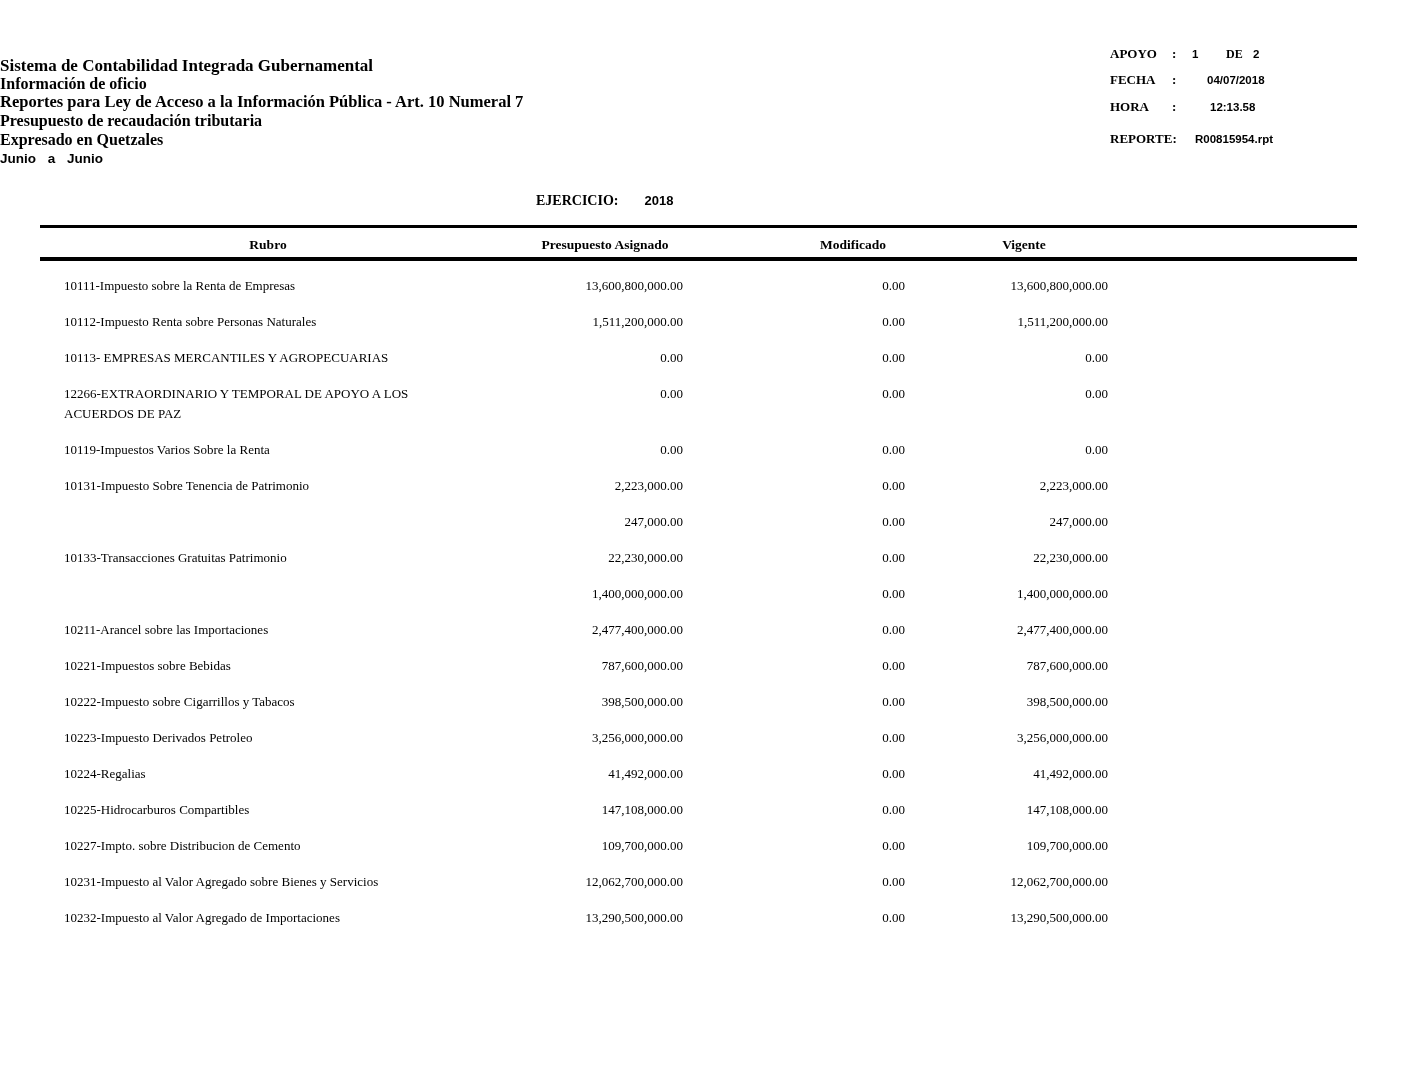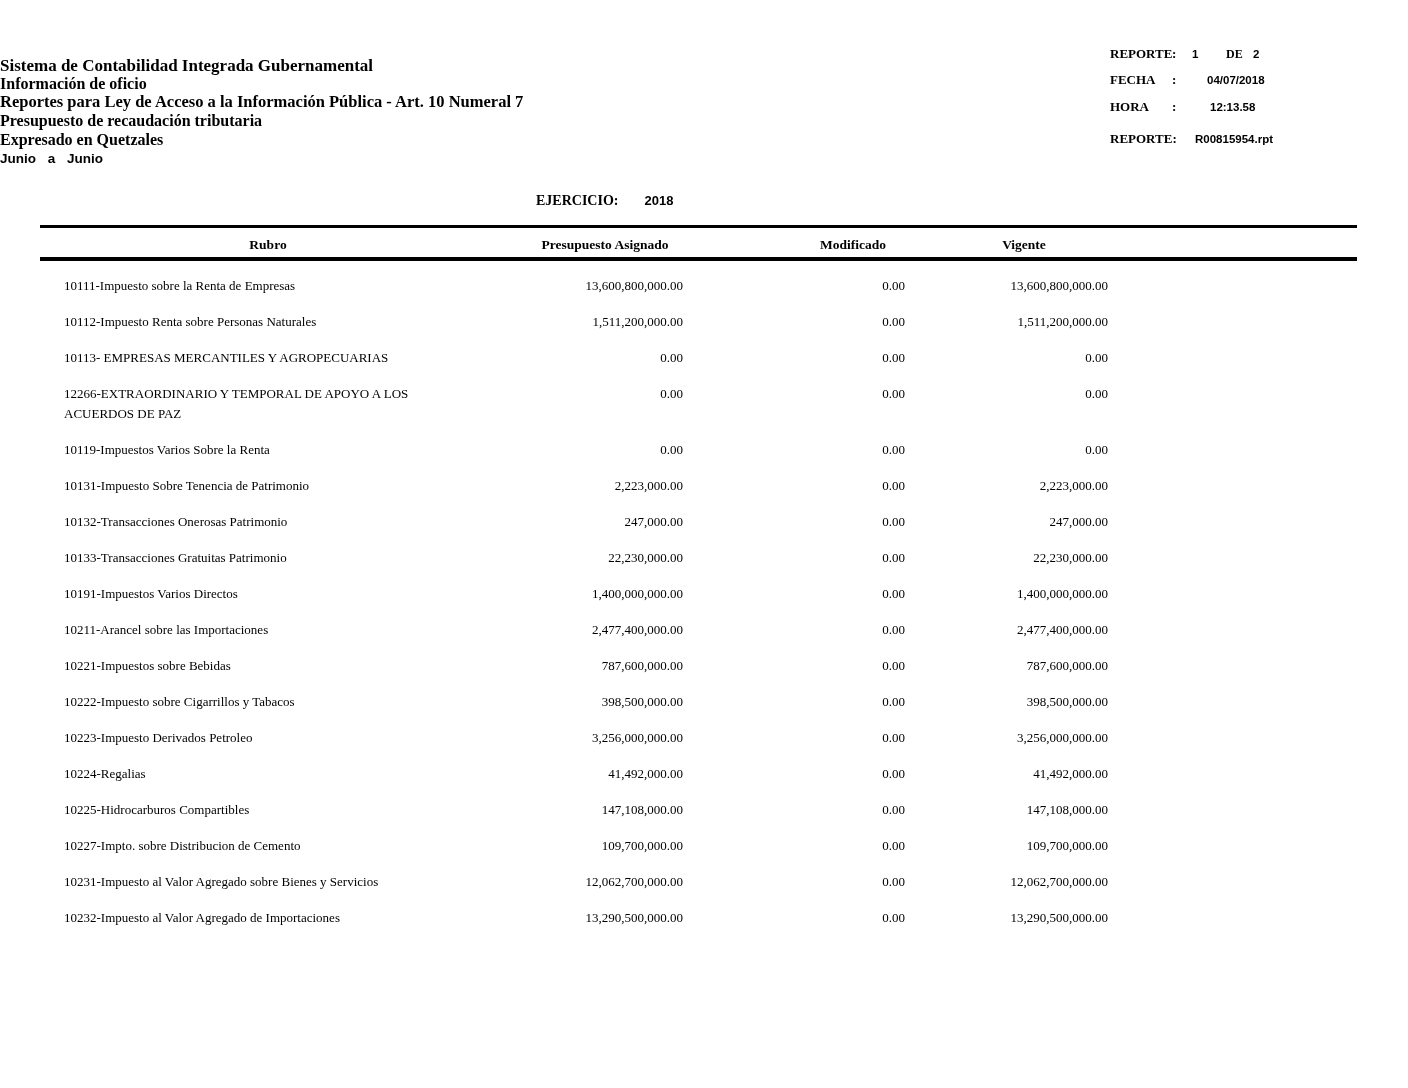--- a/index.html
+++ b/index.html
@@ -85,21 +85,21 @@
     <div class="t1">Sistema de Contabilidad Integrada Gubernamental</div>
     <div class="t2">Información de oficio</div>
     <div class="t3">Reportes para Ley de Acceso a la Información Pública - Art. 10 Numeral 7</div>
     <div class="t4">Presupuesto de recaudación tributaria</div>
     <div class="t5">Expresado en Quetzales</div>
     <div class="t-period">Junio a Junio</div>
   </div>
 
   <div class="meta-block">
     <div class="meta-row m1">
-      <span class="meta-label">REPORTE</span>
+      <span class="meta-label">APOYO</span>
       <span class="meta-colon">:</span>
       <span class="meta-val w1">1</span>
       <span class="meta-de">DE</span>
       <span class="meta-val">2</span>
     </div>
     <div class="meta-row m2">
       <span class="meta-label">FECHA</span>
       <span class="meta-colon c-fecha">:</span>
       <span class="meta-val">04/07/2018</span>
     </div>
@@ -158,33 +158,31 @@
           <div class="c num n2">0.00</div>
           <div class="c num n3">0.00</div>
         </div>
         <div class="trow">
           <div class="c rubro">10131-Impuesto Sobre Tenencia de Patrimonio</div>
           <div class="c num n1">2,223,000.00</div>
           <div class="c num n2">0.00</div>
           <div class="c num n3">2,223,000.00</div>
         </div>
         <div class="trow">
-          <div class="c rubro">10132-Transacciones Onerosas Patrimonio</div>
           <div class="c num n1">247,000.00</div>
           <div class="c num n2">0.00</div>
           <div class="c num n3">247,000.00</div>
         </div>
         <div class="trow">
           <div class="c rubro">10133-Transacciones Gratuitas Patrimonio</div>
           <div class="c num n1">22,230,000.00</div>
           <div class="c num n2">0.00</div>
           <div class="c num n3">22,230,000.00</div>
         </div>
         <div class="trow">
-          <div class="c rubro">10191-Impuestos Varios Directos</div>
           <div class="c num n1">1,400,000,000.00</div>
           <div class="c num n2">0.00</div>
           <div class="c num n3">1,400,000,000.00</div>
         </div>
         <div class="trow">
           <div class="c rubro">10211-Arancel sobre las Importaciones</div>
           <div class="c num n1">2,477,400,000.00</div>
           <div class="c num n2">0.00</div>
           <div class="c num n3">2,477,400,000.00</div>
         </div>

